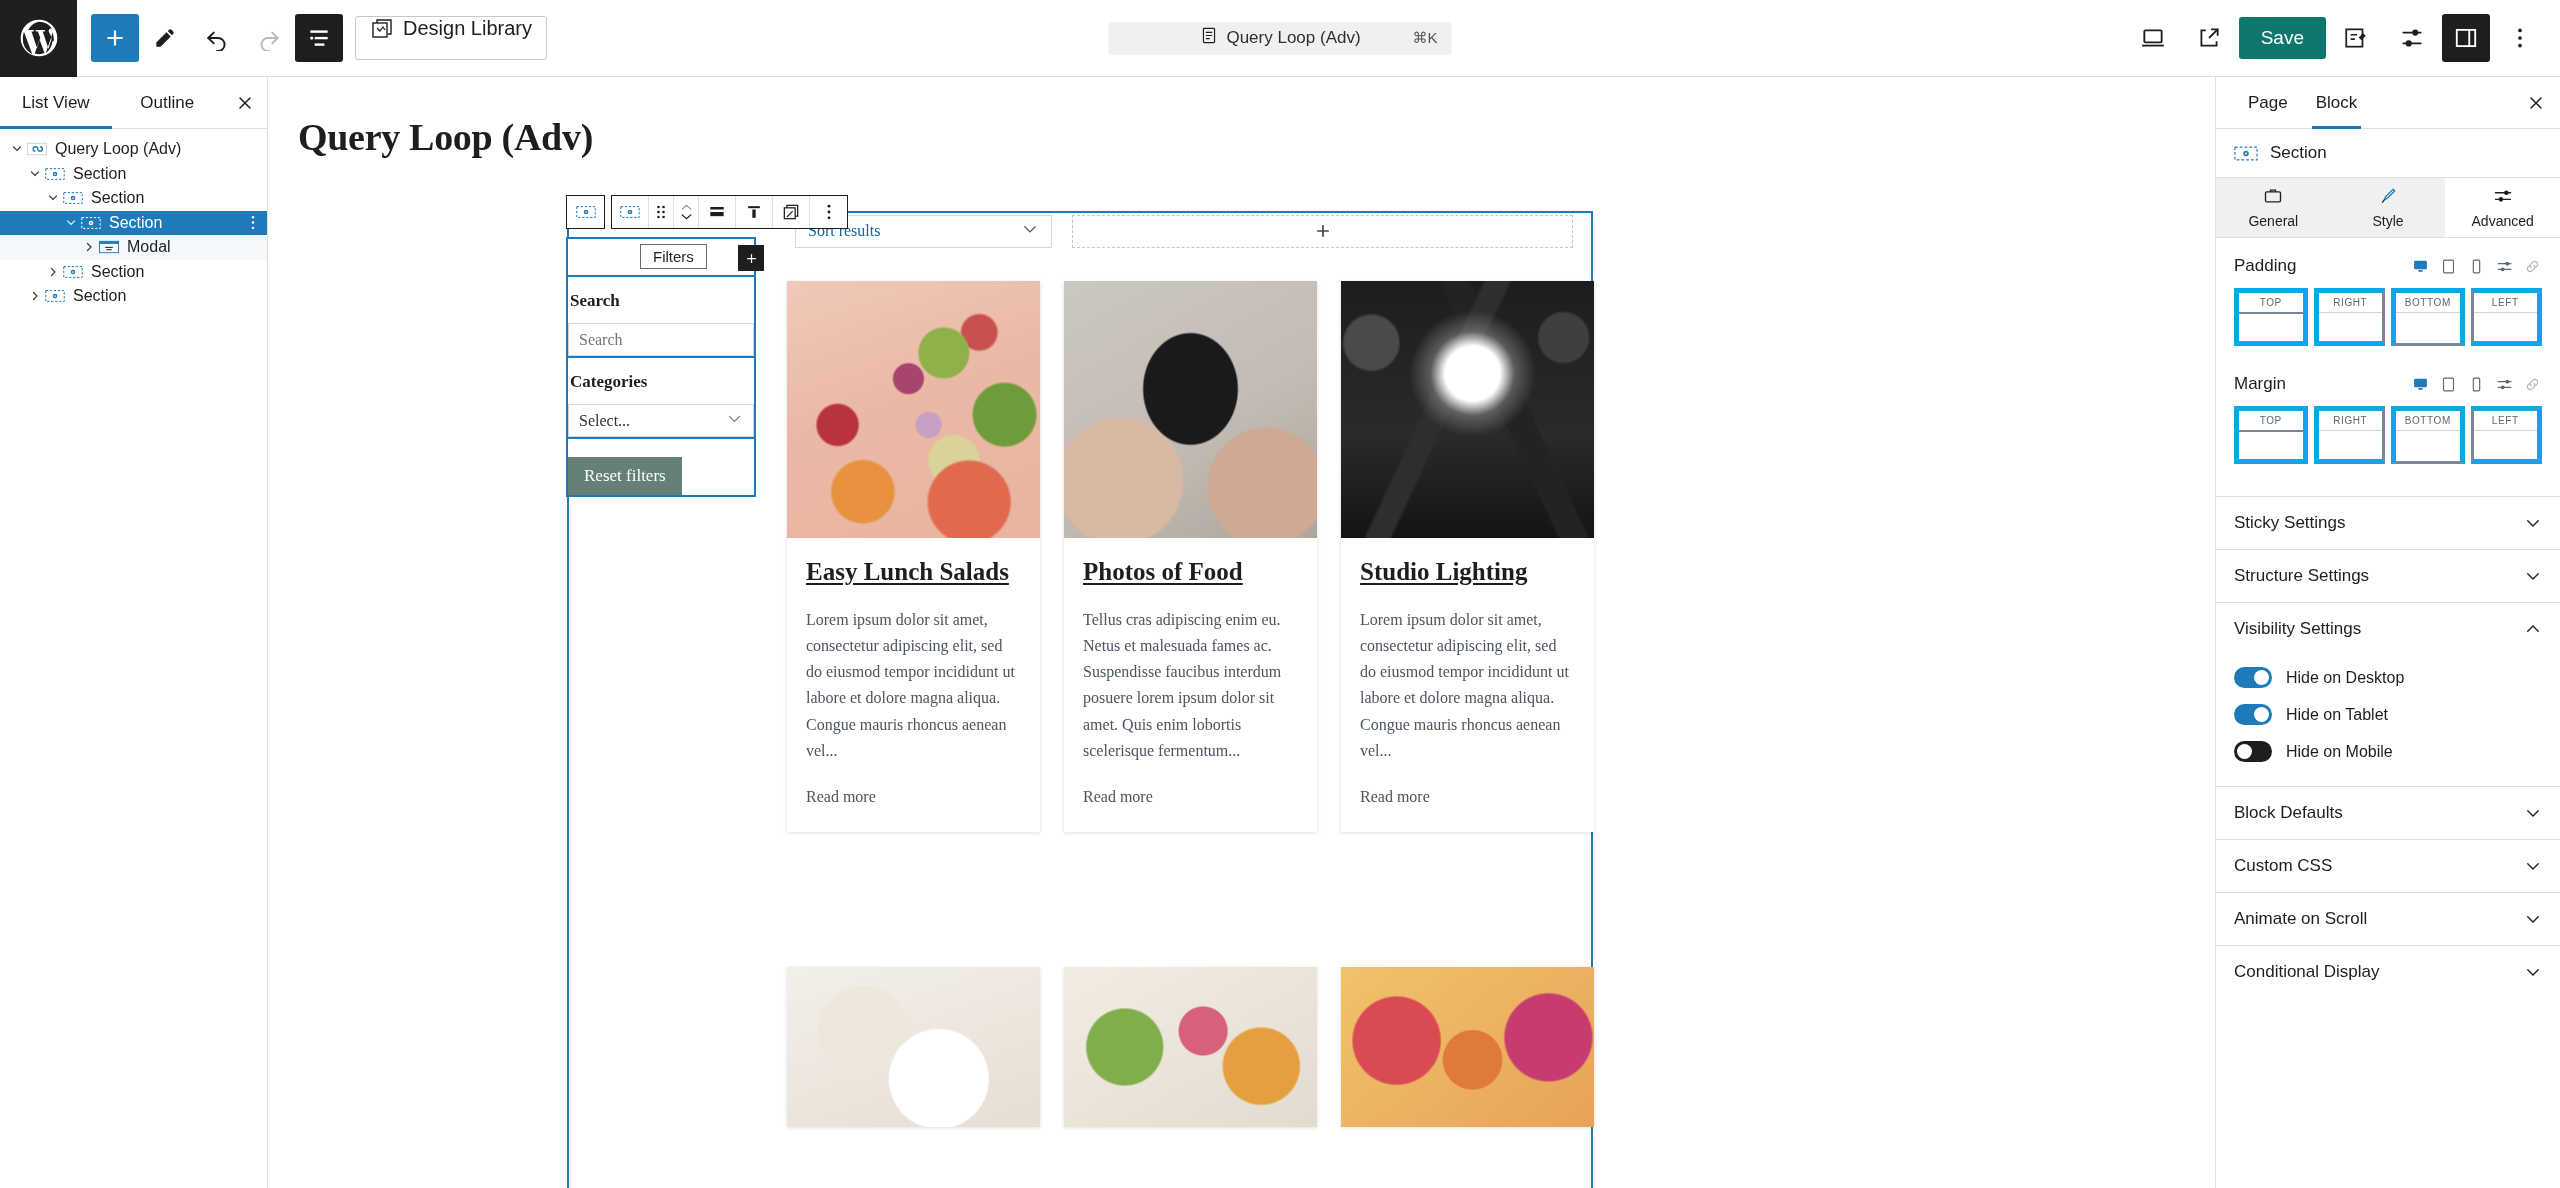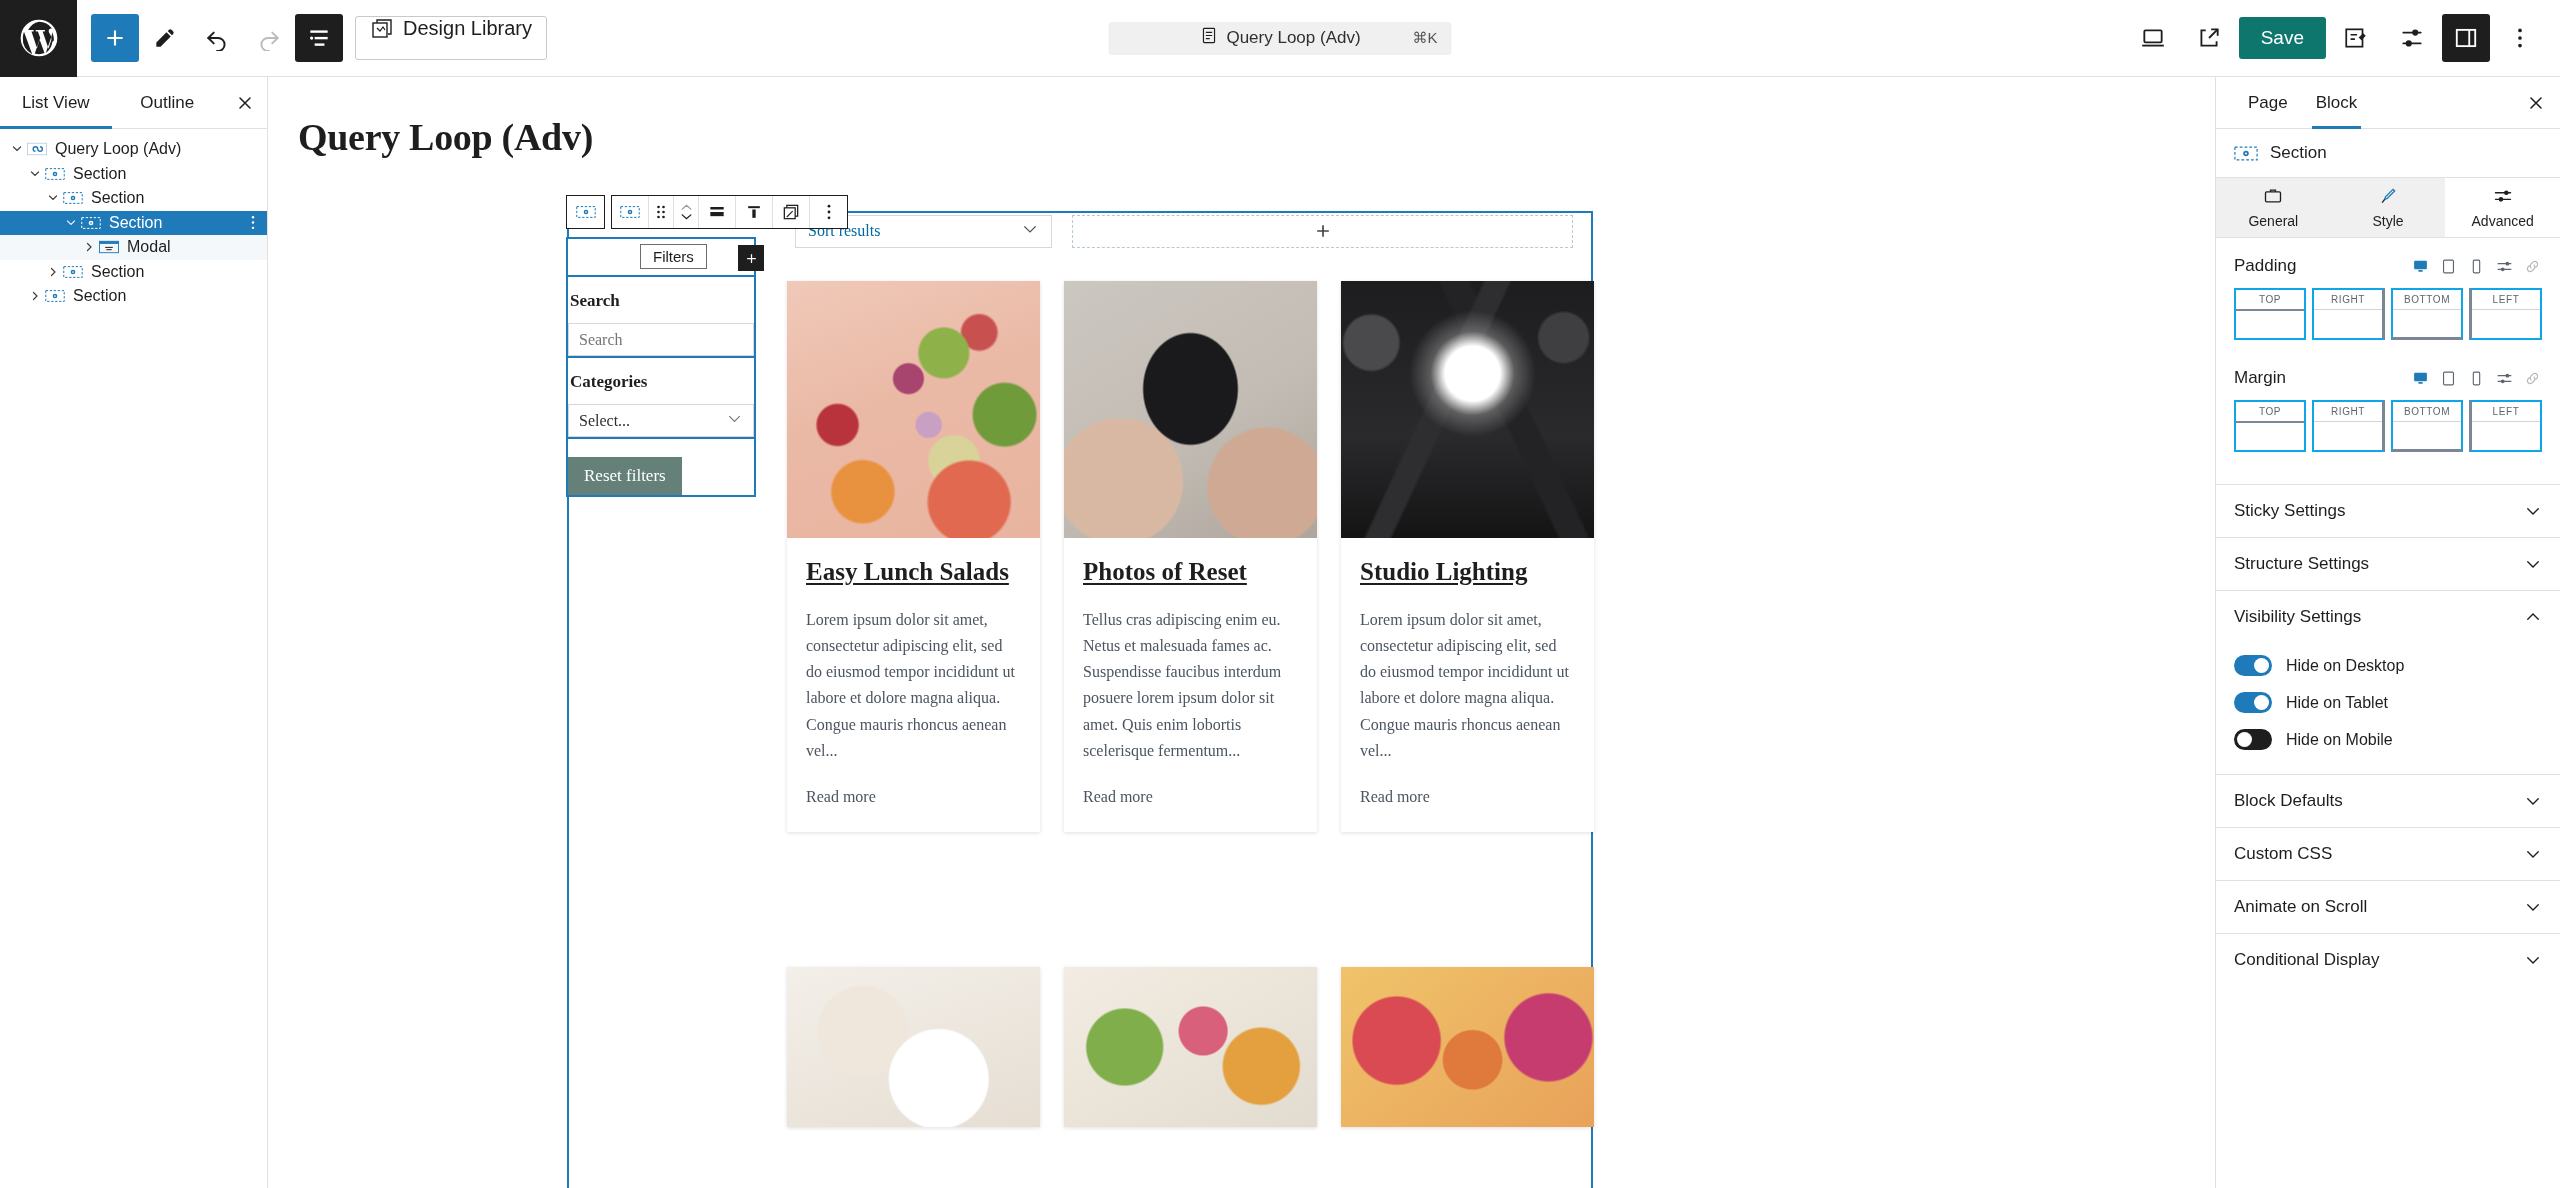--- a/index.html
+++ b/index.html
@@ -317,21 +317,21 @@
     display: flex; align-items: center; margin-bottom: 12px;
   }
   .sp-title { font-size: 17px; color: #1e1e1e; }
   .sp-icons { margin-left: auto; display: flex; align-items: center; gap: 9px; }
   .sp-icons .ic { width: 19px; height: 19px; display: flex; align-items: center; justify-content: center; cursor: pointer; color: #5c6670; }
   .sp-icons .ic.active { color: #1e7ab8; }
   .sp-icons .ic.muted { color: #b4b9be; }
   .sp-icons svg { width: 17px; height: 17px; }
   .sp-fields { display: flex; gap: 6px; }
   .sp-field {
-    flex: 1; border: 2px solid #0ea5e9; background: #fff;
+    flex: 1; border: 5px solid #0ea5e9; background: #fff;
   }
   .sp-field .fl {
     font-size: 10px; letter-spacing: .6px; text-align: center;
     color: #5c6670; padding: 4px 0 4px; border-bottom: 1px solid #d0d5da;
   }
   .sp-field.em .fl { border-bottom: 2px solid #7b8794; }
   .sp-field.em2 { border-bottom: 3px solid #7b8794; }
   .sp-field.em3 { border-right: 3px solid #7b8794; }
   .sp-field.em4 { border-left: 3px solid #7b8794; }
   .sp-field input {
@@ -749,21 +749,21 @@
 
         <div class="post-card">
           <div class="post-thumb" style="background:
                  linear-gradient(180deg, rgba(0,0,0,.06), rgba(0,0,0,.06)),
                  radial-gradient(ellipse at 50% 42%, #1c1c1e 0 26%, transparent 27%),
                  radial-gradient(circle at 50% 36%, #e9d9c6 0 13%, transparent 14%),
                  radial-gradient(circle at 22% 78%, #e7c4ad 0 22%, transparent 23%),
                  radial-gradient(circle at 80% 80%, #dcb49c 0 20%, transparent 21%),
                  linear-gradient(150deg,#d8d3cd 0%,#cfc8c0 55%,#b9b0a6 100%);"></div>
           <div class="post-body">
-            <div class="post-title">Photos of Reset</div>
+            <div class="post-title">Photos of Food</div>
             <div class="post-excerpt">Tellus cras adipiscing enim eu. Netus et malesuada fames ac. Suspendisse faucibus interdum posuere lorem ipsum dolor sit amet. Quis enim lobortis scelerisque fermentum...</div>
             <div class="read-more">Read more</div>
           </div>
         </div>
 
         <div class="post-card">
           <div class="post-thumb" style="background:
                  radial-gradient(circle at 52% 36%, #ffffff 0 13%, rgba(255,255,255,.25) 20%, transparent 30%),
                  linear-gradient(115deg, transparent 38%, #2e2e30 39%, #2e2e30 45%, transparent 46%),
                  linear-gradient(65deg, transparent 58%, #232325 59%, #232325 66%, transparent 67%),

